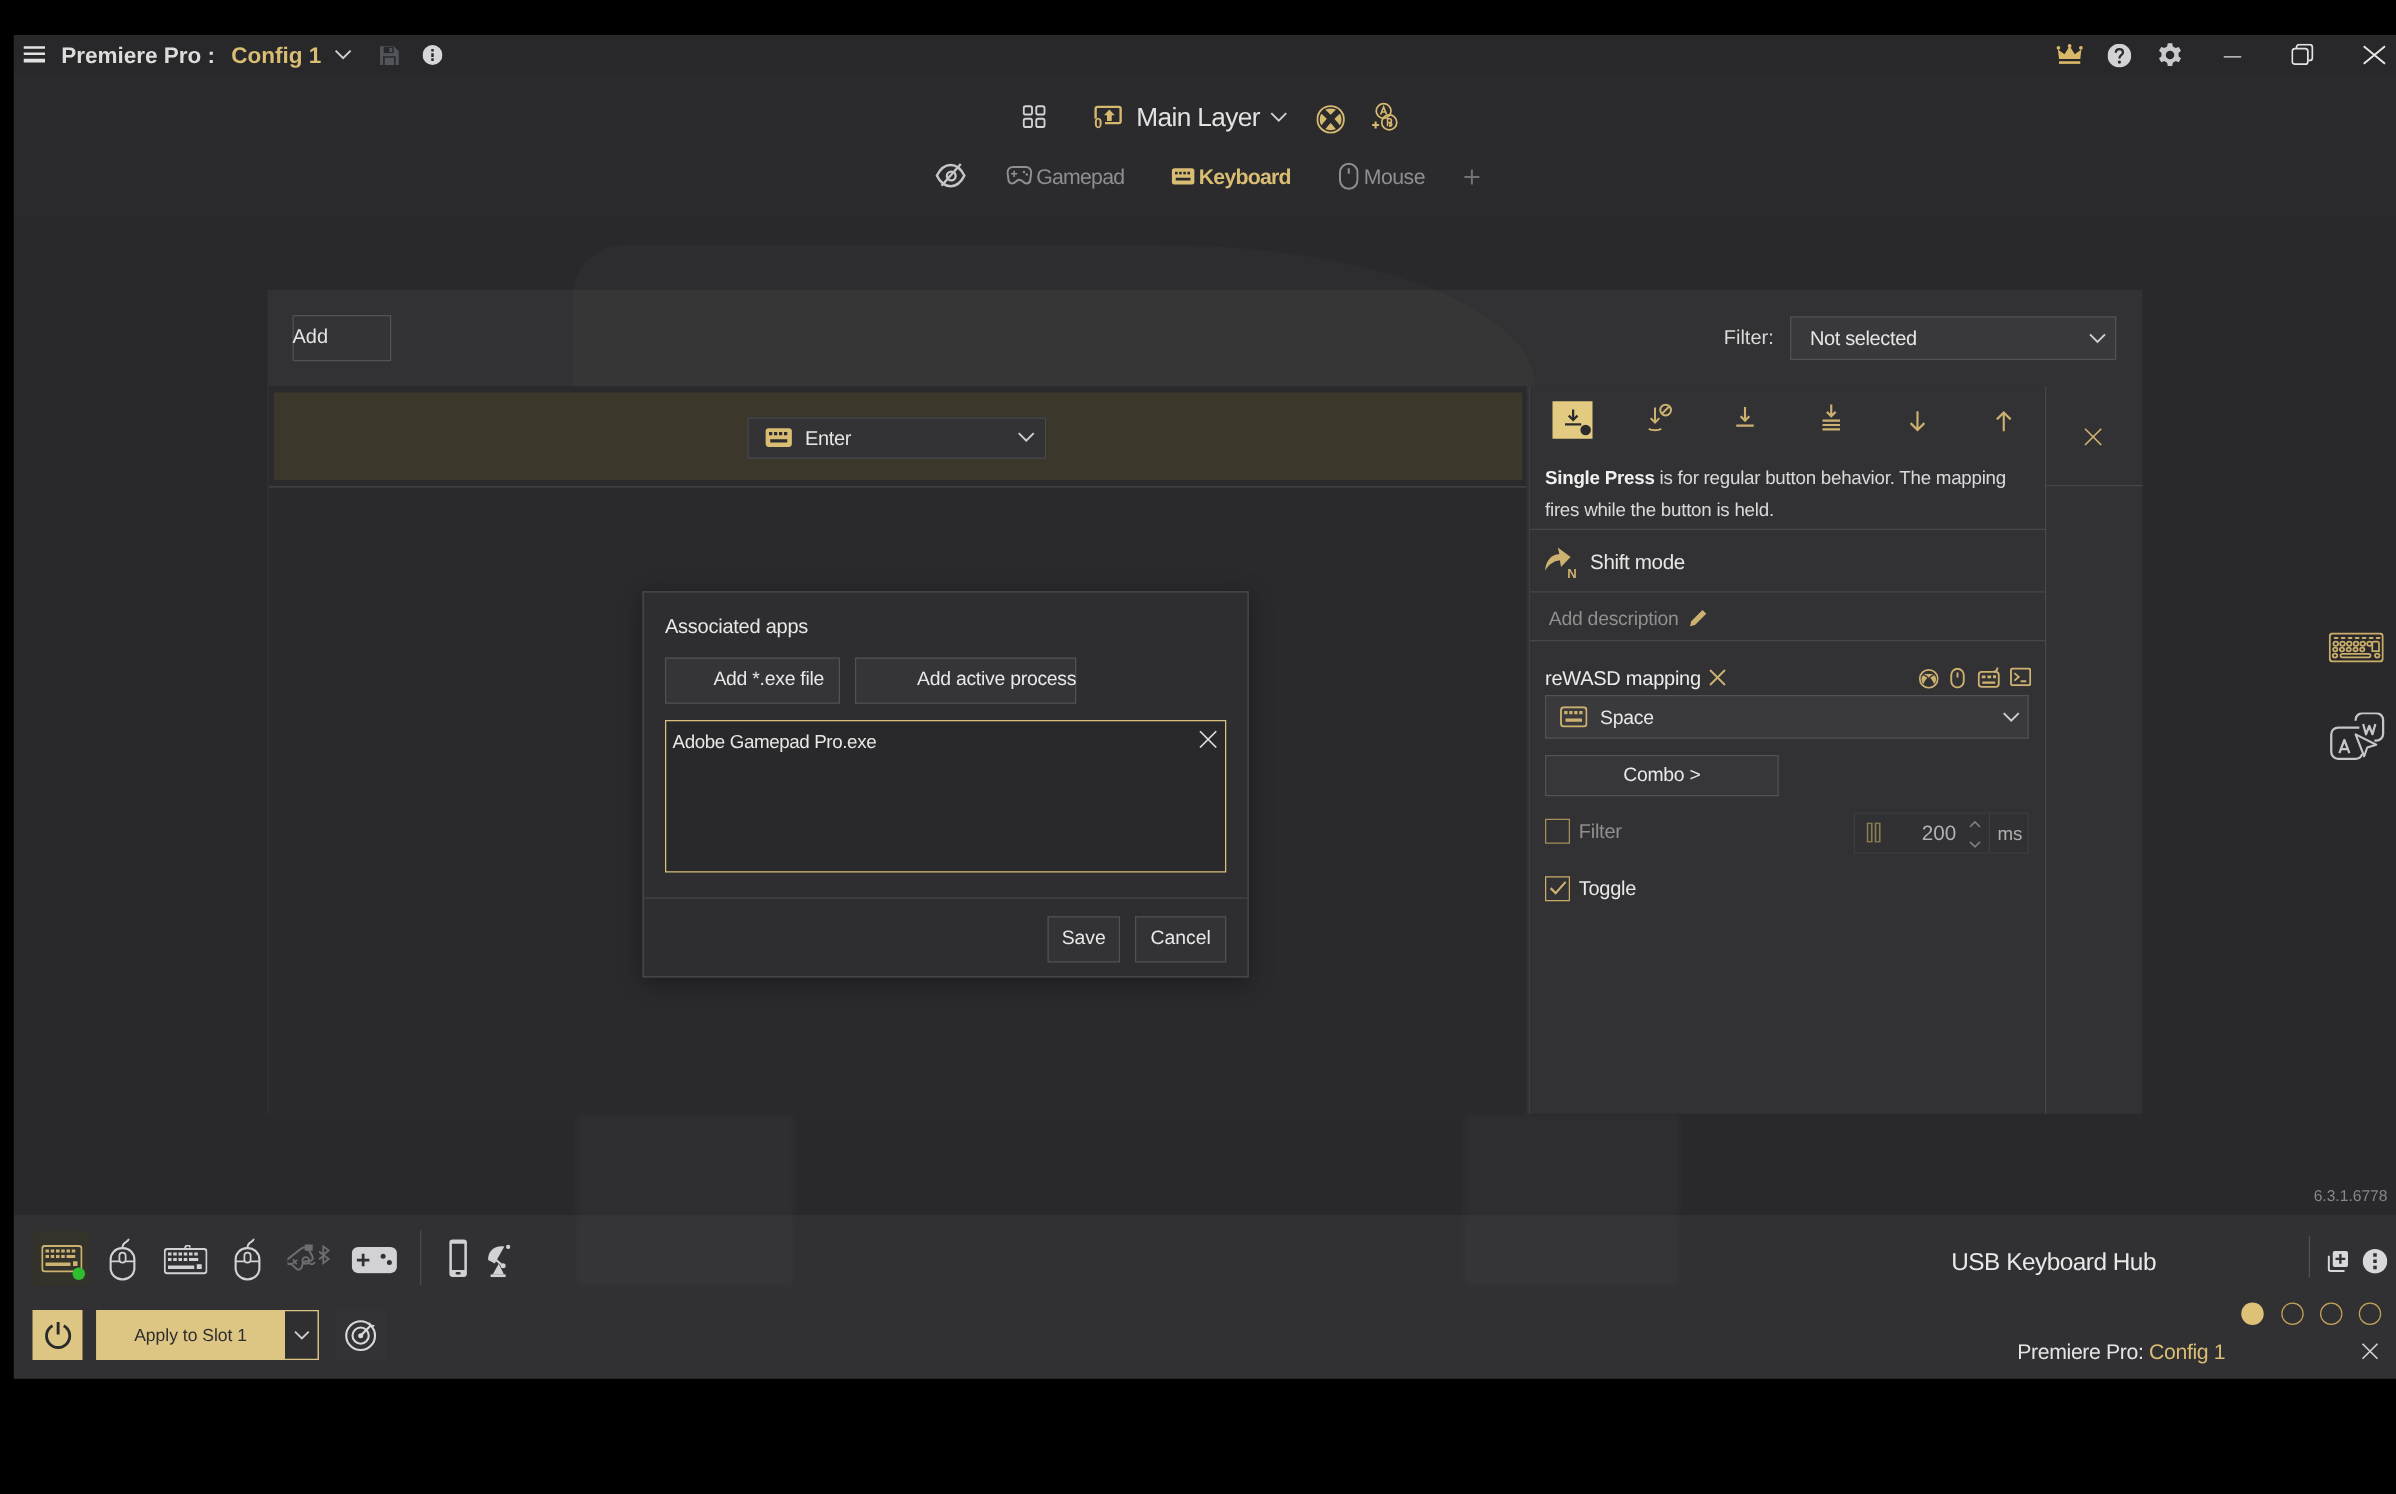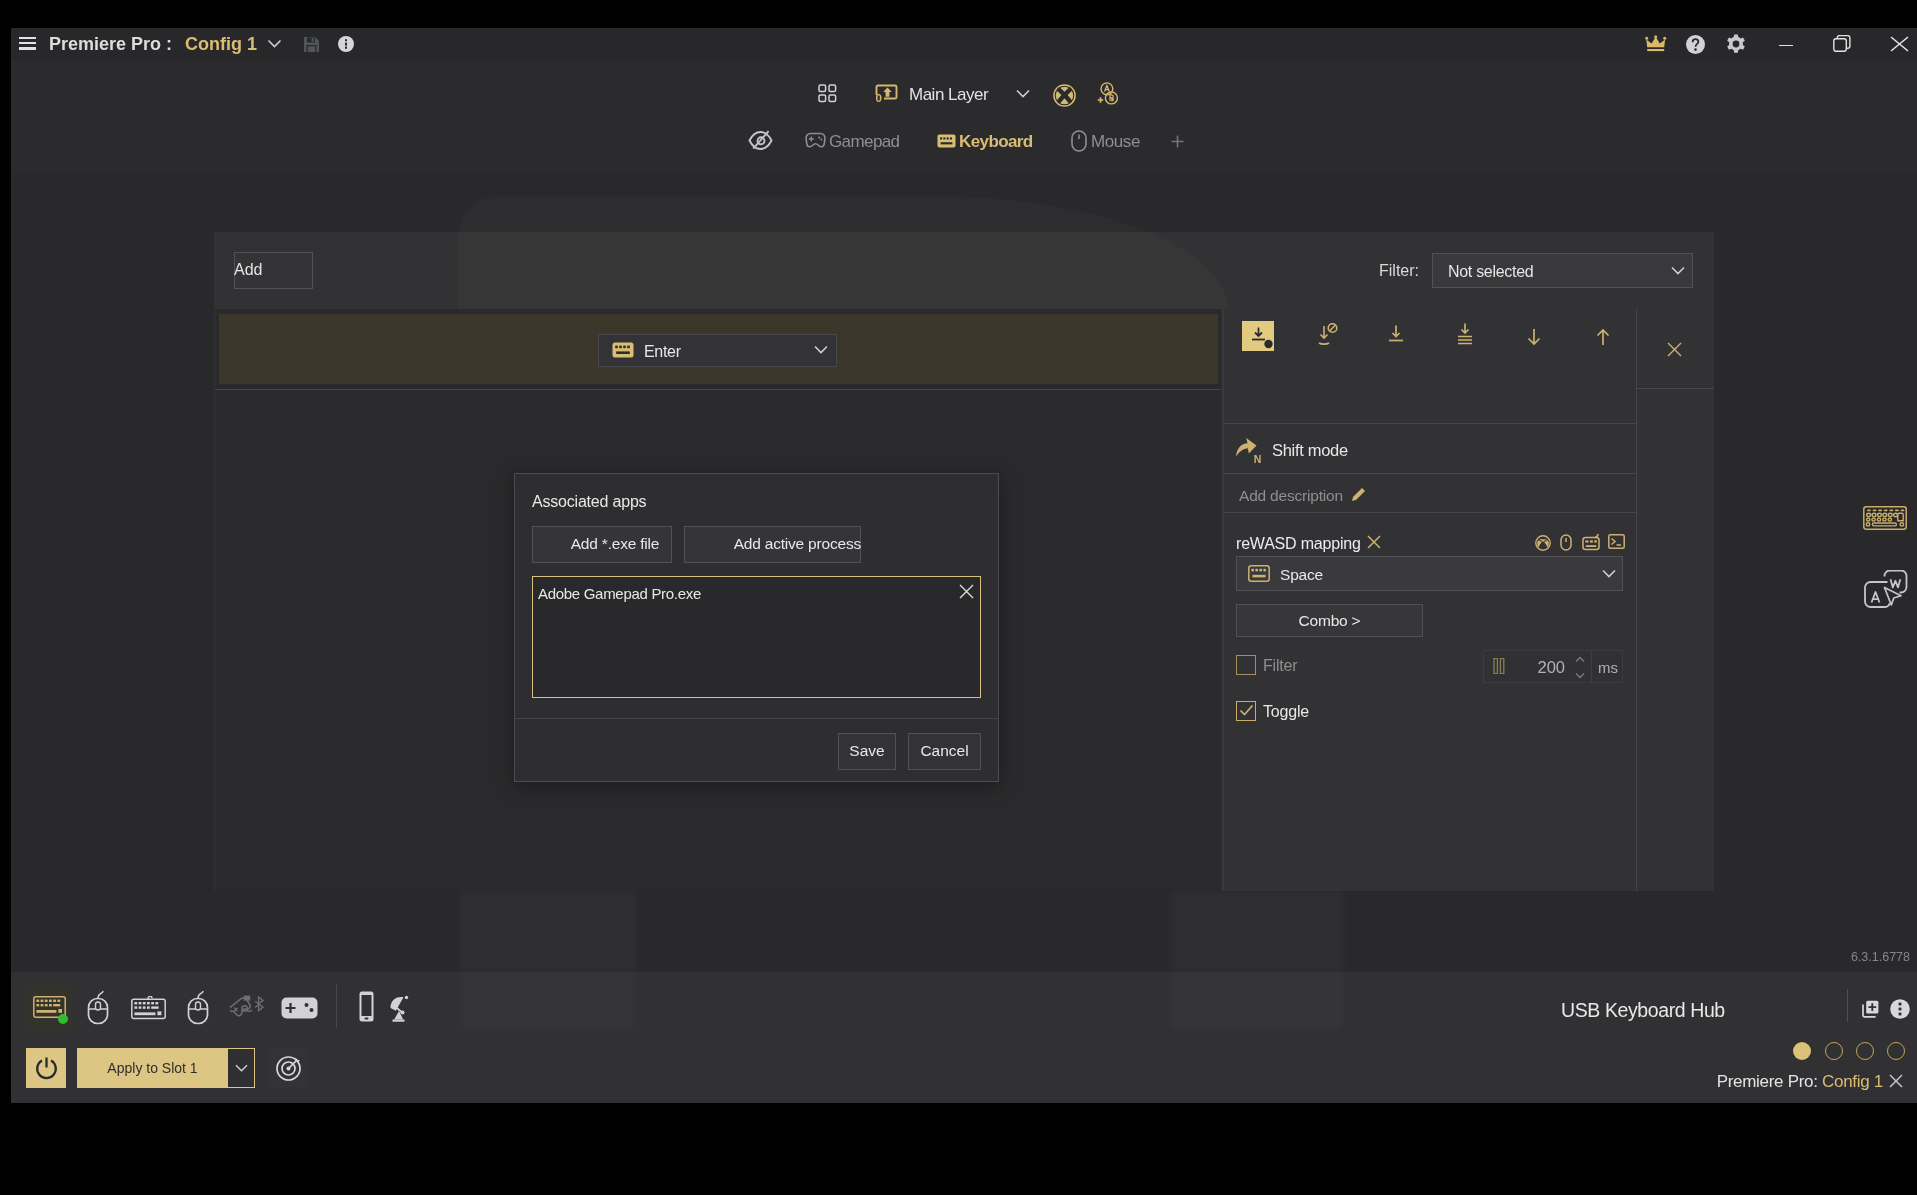--- a/index.html
+++ b/index.html
@@ -78,21 +78,21 @@
         <rect x="1" y="11" width="6.6" height="6.6" rx="1.5"></rect>
         <rect x="11" y="11" width="6.6" height="6.6" rx="1.5"></rect>
       </g>
     </svg>
 
 <svg class="abs" style="left:863px;top:56px;" width="25" height="19" viewBox="0 0 25 19">
       <path d="M2.5 11 v-8 a1.5 1.5 0 0 1 1.5-1.5 h17 a1.5 1.5 0 0 1 1.5 1.5 v10 a1.5 1.5 0 0 1 -1.5 1.5 h-11" fill="none" stroke="#d5b96e" stroke-width="1.9"></path>
       <path d="M13.5 3.5 l4.3 4.6 h-2.4 v4.6 h-3.8 v-4.6 h-2.4 z" fill="#d5b96e"></path>
       <text x="4.6" y="18" font-size="11.5" font-weight="bold" fill="#d5b96e" text-anchor="middle" font-family="Liberation Sans">0</text>
     </svg>
-<div class="abs" style="left:898px;top:56px;height:21px;line-height:21px;font-size:17px;letter-spacing:-0.5px;color:#e2e2e2;">Main Layer</div>
+<div class="abs" style="left:898px;top:56px;height:21px;line-height:21px;font-size:21px;letter-spacing:-0.5px;color:#e2e2e2;">Main Layer</div>
 <svg class="abs" style="left:1005px;top:61px;" width="14" height="10" viewBox="0 0 14 10">
       <path d="M1 1.5 L7 7.5 L13 1.5" fill="none" stroke="#cfcfcf" stroke-width="1.6"></path>
     </svg>
 
 <svg class="abs" style="left:1042px;top:55.5px;" width="23" height="23" viewBox="0 0 23 23">
       <circle cx="11.5" cy="11.5" r="10.6" fill="none" stroke="#d5b96e" stroke-width="1.5"></circle>
       <circle cx="11.5" cy="11.5" r="8.7" fill="#d5b96e"></circle>
       <path d="M4.7 4.5 C9.3 8.4 12.6 11.9 17.7 18.2" stroke="#2b2b2e" stroke-width="4.4" fill="none"></path>
       <path d="M18.3 4.5 C13.7 8.4 10.4 11.9 5.3 18.2" stroke="#2b2b2e" stroke-width="4.4" fill="none"></path>
     </svg>
@@ -221,20 +221,21 @@
       <g stroke="#cdb170" stroke-width="1.7" fill="none">
         <path d="M7 1 v15 M1.5 10.5 L7 16 L12.5 10.5"></path>
       </g>
     </svg>
 <svg class="abs" style="left:1585px;top:300px;" width="14" height="18" viewBox="0 0 14 18">
       <g stroke="#cdb170" stroke-width="1.7" fill="none">
         <path d="M7 17 v-15 M1.5 7.5 L7 2 L12.5 7.5"></path>
       </g>
     </svg>
 
+<div class="abs" style="left:1225px;top:342px;width:400px;font-size:15px;letter-spacing:-0.2px;line-height:26px;color:#dadada;white-space:nowrap;"><b style="color:#f0f0f0;">Single Press</b> is for regular button behavior. The mapping<br>fires while the button is held.</div>
 <div class="abs" style="left:1213px;top:395px;width:412px;height:1.4px;background:#47474a;"></div>
 
 <svg class="abs" style="left:1224px;top:409px;" width="27" height="26" viewBox="0 0 27 26">
       <path d="M1 19.5 C1.8 11 6.5 6.5 12.5 6.2 L11.2 1 L21.5 8.5 L13.8 16.5 L12.9 11.2 C8 11.8 4 14.5 1 19.5 Z" fill="#cdb170"></path>
       <text x="22.5" y="25.5" font-size="10.5" font-weight="bold" fill="#cdb170" text-anchor="middle" font-family="Liberation Sans">N</text>
     </svg>
 <div class="abs" style="left:1261px;top:412px;height:21px;line-height:21px;font-size:16.5px;letter-spacing:-0.3px;color:#e6e6e6;">Shift mode</div>
 <div class="abs" style="left:1213px;top:444.6px;width:412px;height:1.4px;background:#47474a;"></div>
 
 <div class="abs" style="left:1228px;top:458px;height:20px;line-height:20px;font-size:15.5px;letter-spacing:-0.2px;color:#8f8f8f;">Add description</div>
@@ -495,18 +496,18 @@
       <rect x="8.6" y="3.6" width="2.8" height="2.8" fill="#2e2e31"></rect>
       <rect x="8.6" y="8.6" width="2.8" height="2.8" fill="#2e2e31"></rect>
       <rect x="8.6" y="13.6" width="2.8" height="2.8" fill="#2e2e31"></rect>
     </svg>
 
 <div class="abs" style="left:1782px;top:1014px;width:18px;height:18px;border-radius:50%;background:#dcc176;"></div>
 <div class="abs" style="left:1814px;top:1014px;width:18px;height:18px;border-radius:50%;border:1.6px solid #c3a258;"></div>
 <div class="abs" style="left:1845px;top:1014px;width:18px;height:18px;border-radius:50%;border:1.6px solid #c3a258;"></div>
 <div class="abs" style="left:1876px;top:1014px;width:18px;height:18px;border-radius:50%;border:1.6px solid #c3a258;"></div>
 
-<div class="abs" style="left:1500px;top:1044px;width:372px;text-align:right;font-size:17px;letter-spacing:-0.3px;color:#e4e4e4;">Premiere Pro: <span class="gold">Config 1</span></div>
+<div class="abs" style="left:1500px;top:1044px;width:372px;text-align:center;font-size:17px;letter-spacing:-0.3px;color:#e4e4e4;">Premiere Pro: <span class="gold">Config 1</span></div>
 <svg class="abs" style="left:1878px;top:1046px;" width="14" height="14" viewBox="0 0 14 14">
       <path d="M1 1 L13 13 M13 1 L1 13" stroke="#cfcfcf" stroke-width="1.4"></path>
     </svg>
 
 </div>
 
 </body></html>

